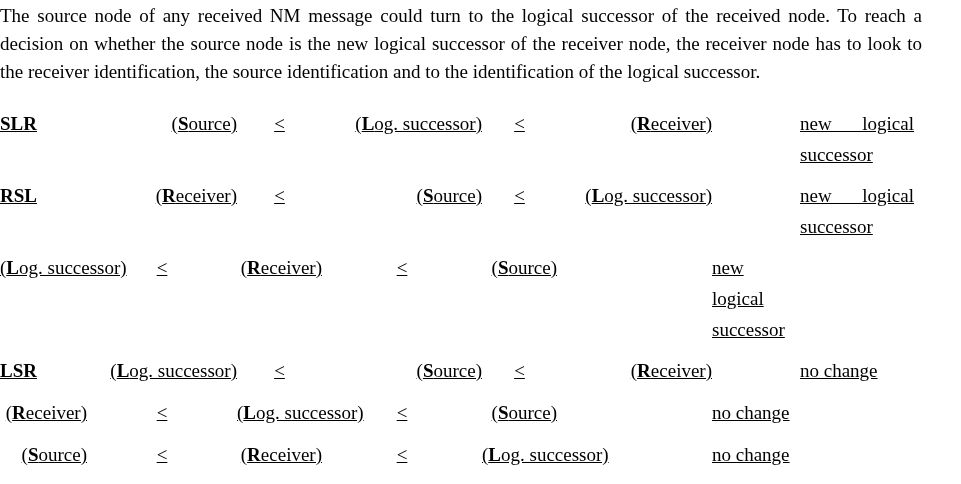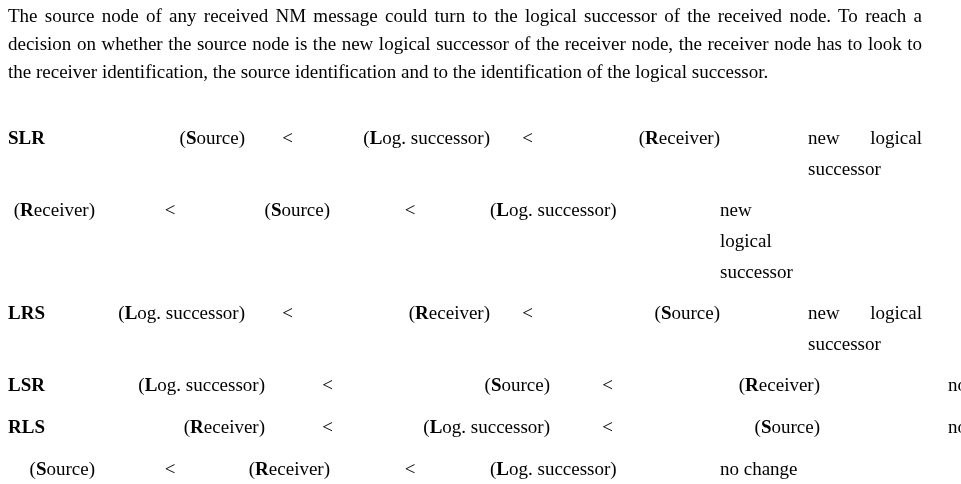--- a/index.html
+++ b/index.html
@@ -1,37 +1,37 @@
 <!DOCTYPE html>
 <html><head>
 <meta charset="utf-8">
 <style>
   html, body { margin: 0; padding: 0; background: #ffffff; }
   body {
     width: 961px; height: 484px; overflow: hidden;
     color: #000000;
     font-family: "Liberation Serif", "DejaVu Serif", serif;
   }
-  .page { padding: 2px 39px 0 8px; }
+  .page { padding: 2px 39px 0 0; }
   .para {
     margin: 0;
     font-size: 19px;
     line-height: 28px;
     text-align: justify;
   }
-  .cmp-table { margin-top: 36px; }
+  .cmp-table { margin-top: 22px; text-decoration: underline; }
   .row {
     display: grid;
     grid-template-columns: 87px 150px 85px 160px 75px 155px 88px 114px;
     align-items: start;
     font-size: 19px;
     line-height: 31px;
   }
   .row.tall  { margin-bottom: 10px; }
-  .row.short { margin-bottom: 11px; gap: 20px; }
+  .row.short { margin-bottom: 11px; }
   .row.last  { margin-bottom: 0; }
   .cell { display: block; }
   .code { font-weight: bold; }
   .op   { text-align: right; white-space: nowrap; }
   .op b  { font-weight: bold; }
   .lt   { text-align: center; }
   .spacer { }
   .result { text-align: justify; }
 </style>
 </head>
@@ -48,31 +48,31 @@
       <span class="cell op"><span>(</span><b>S</b><span>ource)</span></span>
       <span class="cell lt">&lt;</span>
       <span class="cell op"><span>(</span><b>L</b><span>og. successor)</span></span>
       <span class="cell lt">&lt;</span>
       <span class="cell op"><span>(</span><b>R</b><span>eceiver)</span></span>
       <span class="cell spacer"></span>
       <span class="cell result">new logical successor</span>
     </div>
 
     <div class="row tall">
+      <span class="cell code">RSL</span>
       <span class="cell op"><span>(</span><b>R</b><span>eceiver)</span></span>
       <span class="cell lt">&lt;</span>
       <span class="cell op"><span>(</span><b>S</b><span>ource)</span></span>
       <span class="cell lt">&lt;</span>
       <span class="cell op"><span>(</span><b>L</b><span>og. successor)</span></span>
       <span class="cell spacer"></span>
       <span class="cell result">new logical successor</span>
     </div>
 
     <div class="row tall">
-      <span class="cell code">LRS</span>
       <span class="cell op"><span>(</span><b>L</b><span>og. successor)</span></span>
       <span class="cell lt">&lt;</span>
       <span class="cell op"><span>(</span><b>R</b><span>eceiver)</span></span>
       <span class="cell lt">&lt;</span>
       <span class="cell op"><span>(</span><b>S</b><span>ource)</span></span>
       <span class="cell spacer"></span>
       <span class="cell result">new logical successor</span>
     </div>
 
     <div class="row short">
@@ -80,21 +80,20 @@
       <span class="cell op"><span>(</span><b>L</b><span>og. successor)</span></span>
       <span class="cell lt">&lt;</span>
       <span class="cell op"><span>(</span><b>S</b><span>ource)</span></span>
       <span class="cell lt">&lt;</span>
       <span class="cell op"><span>(</span><b>R</b><span>eceiver)</span></span>
       <span class="cell spacer"></span>
       <span class="cell result">no change</span>
     </div>
 
     <div class="row short">
-      <span class="cell code">RLS</span>
       <span class="cell op"><span>(</span><b>R</b><span>eceiver)</span></span>
       <span class="cell lt">&lt;</span>
       <span class="cell op"><span>(</span><b>L</b><span>og. successor)</span></span>
       <span class="cell lt">&lt;</span>
       <span class="cell op"><span>(</span><b>S</b><span>ource)</span></span>
       <span class="cell spacer"></span>
       <span class="cell result">no change</span>
     </div>
 
     <div class="row last">

